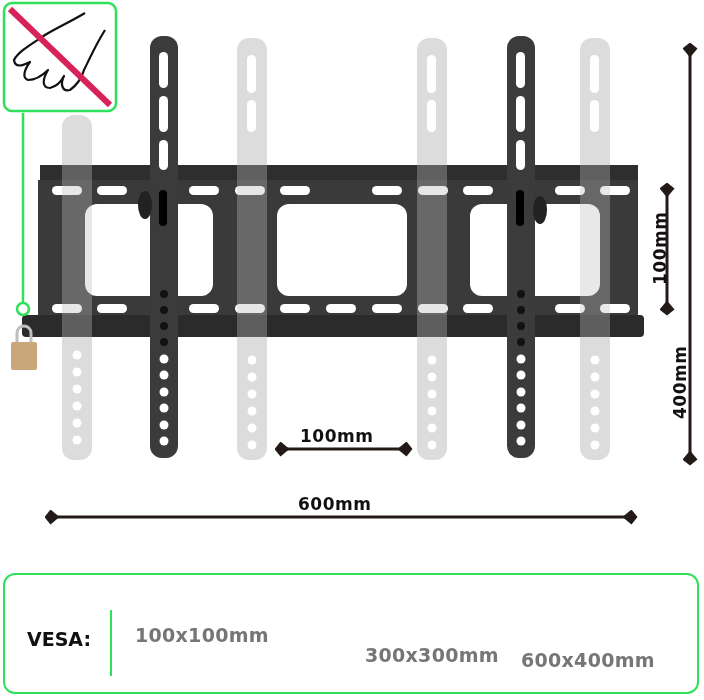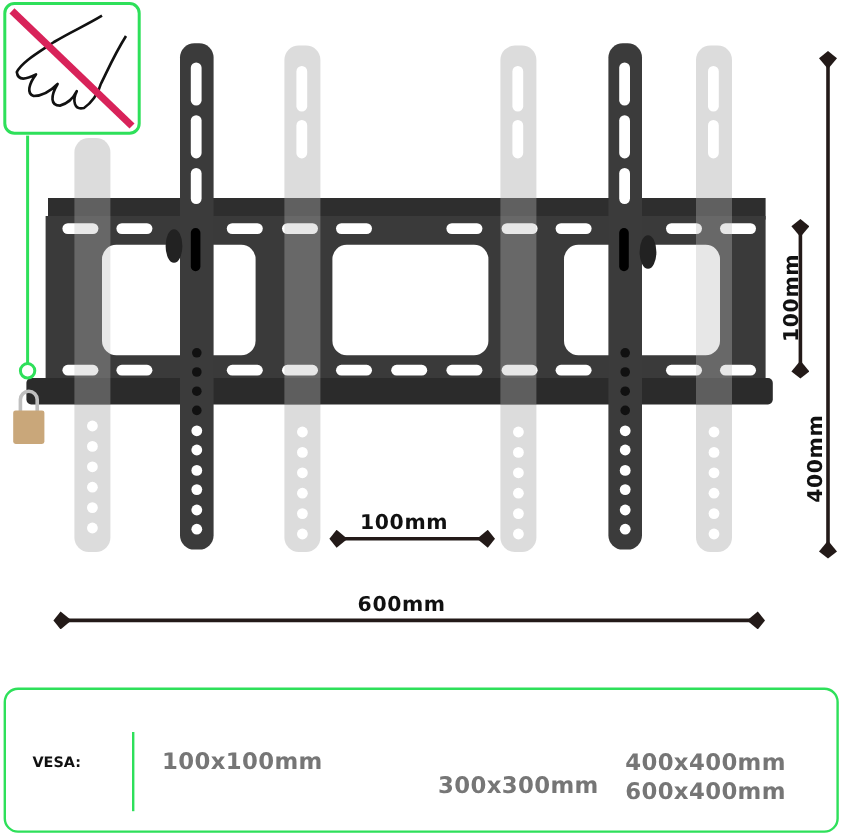--- a/index.html
+++ b/index.html
@@ -1,21 +1,21 @@
 <!DOCTYPE html>
 <html><head>
 <meta charset="utf-8">
 <style>
   html, body { margin: 0; padding: 0; background: #ffffff; }
   body { width: 704px; height: 700px; position: relative; overflow: hidden; font-family: "DejaVu Sans", sans-serif; }
   .abs { position: absolute; }
   .dim-label { position: absolute; font-weight: bold; color: #111; font-size: 17px; letter-spacing: 0.5px; white-space: nowrap; }
   .vert { transform: rotate(-90deg); transform-origin: center center; }
   .vesa-box { position: absolute; left: 3px; top: 573px; width: 696px; height: 121px; border: 2.5px solid #2ee05a; border-radius: 12px; box-sizing: border-box; }
-  .vesa-title { position: absolute; left: 22px; top: 53px; font-weight: bold; font-size: 12px; color: #111; }
+  .vesa-title { position: absolute; left: 22px; top: 53px; font-weight: bold; font-size: 19px; color: #111; }
   .vesa-divider { position: absolute; left: 105px; top: 35px; width: 2px; height: 66px; background: #2ee05a; }
   .vesa-item { position: absolute; font-weight: bold; font-size: 19px; color: #767676; white-space: nowrap; letter-spacing: 0.3px; }
 </style>
 </head>
 <body>
 
 <svg class="abs" style="left:0;top:0" width="704" height="570" viewBox="0 0 704 570">
   <defs>
     <marker id="arrowhead" viewBox="0 0 10 10" refX="5" refY="5" markerWidth="5" markerHeight="5" orient="auto-start-reverse">
       <path d="M0,5 L6,0 L10,5 L6,10 Z" fill="#231a18"></path>
@@ -187,15 +187,14 @@
 <div class="dim-label vert" style="left:645px;top:374px;width:70px;text-align:center;">400mm</div>
 
 <div class="vesa-box">
   <div class="vesa-title">VESA:</div>
   <div class="vesa-divider"></div>
 
   <div class="vesa-item" style="left:130px;top:33px;margin-top:16px;">100x100mm</div>
 
   <div class="vesa-item" style="left:324px;top:69px;margin-left:36px;">300x300mm</div>
 
-  <div class="vesa-item" style="left:516px;top:50px;">400x400mm</div>
   <div class="vesa-item" style="left:516px;top:74px;">600x400mm</div>
 </div>
 
 </body></html>

